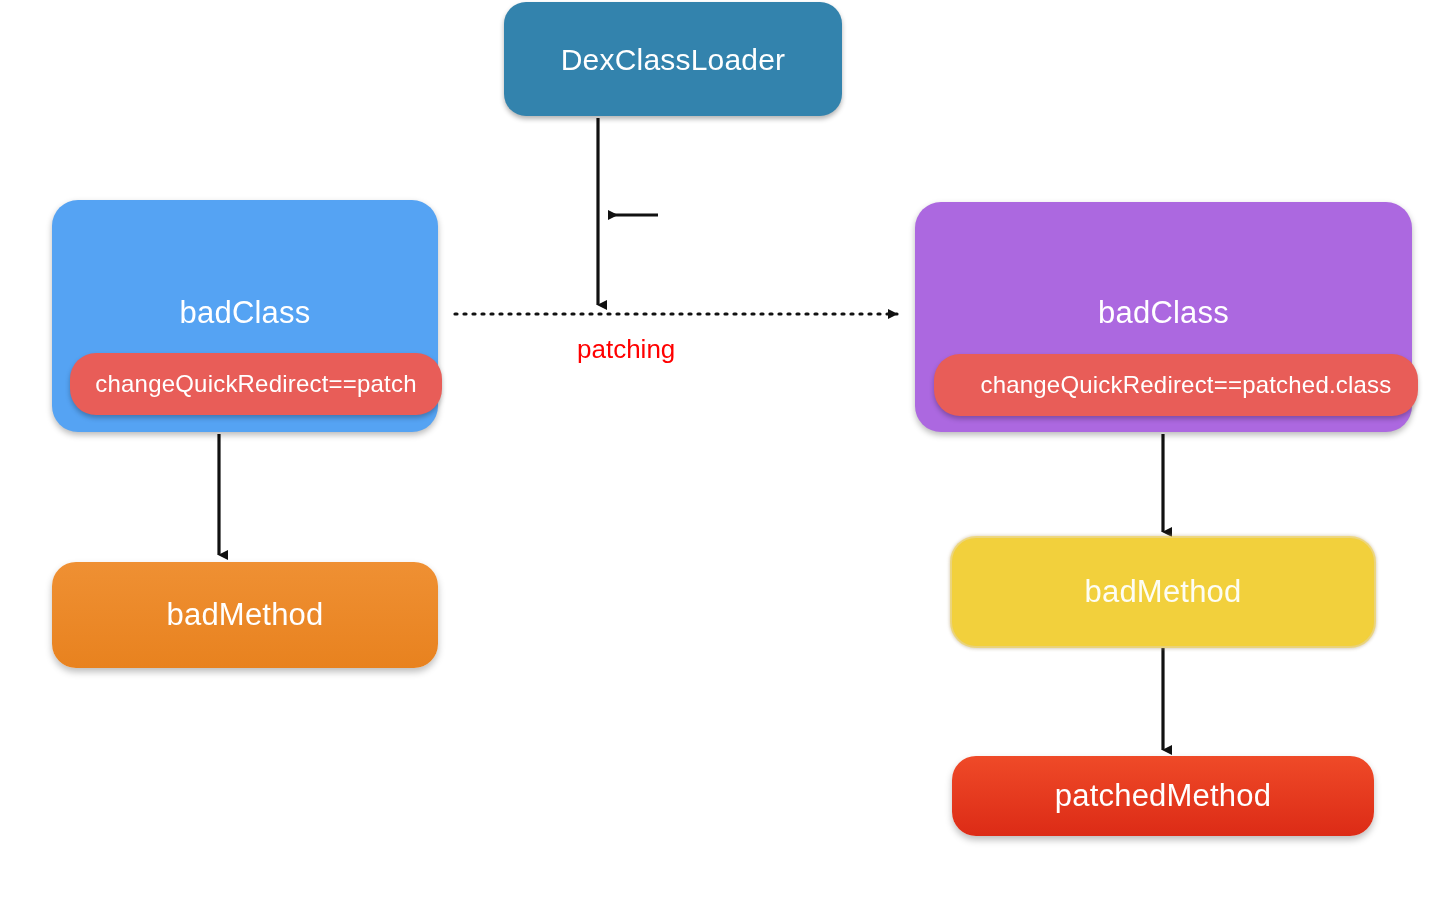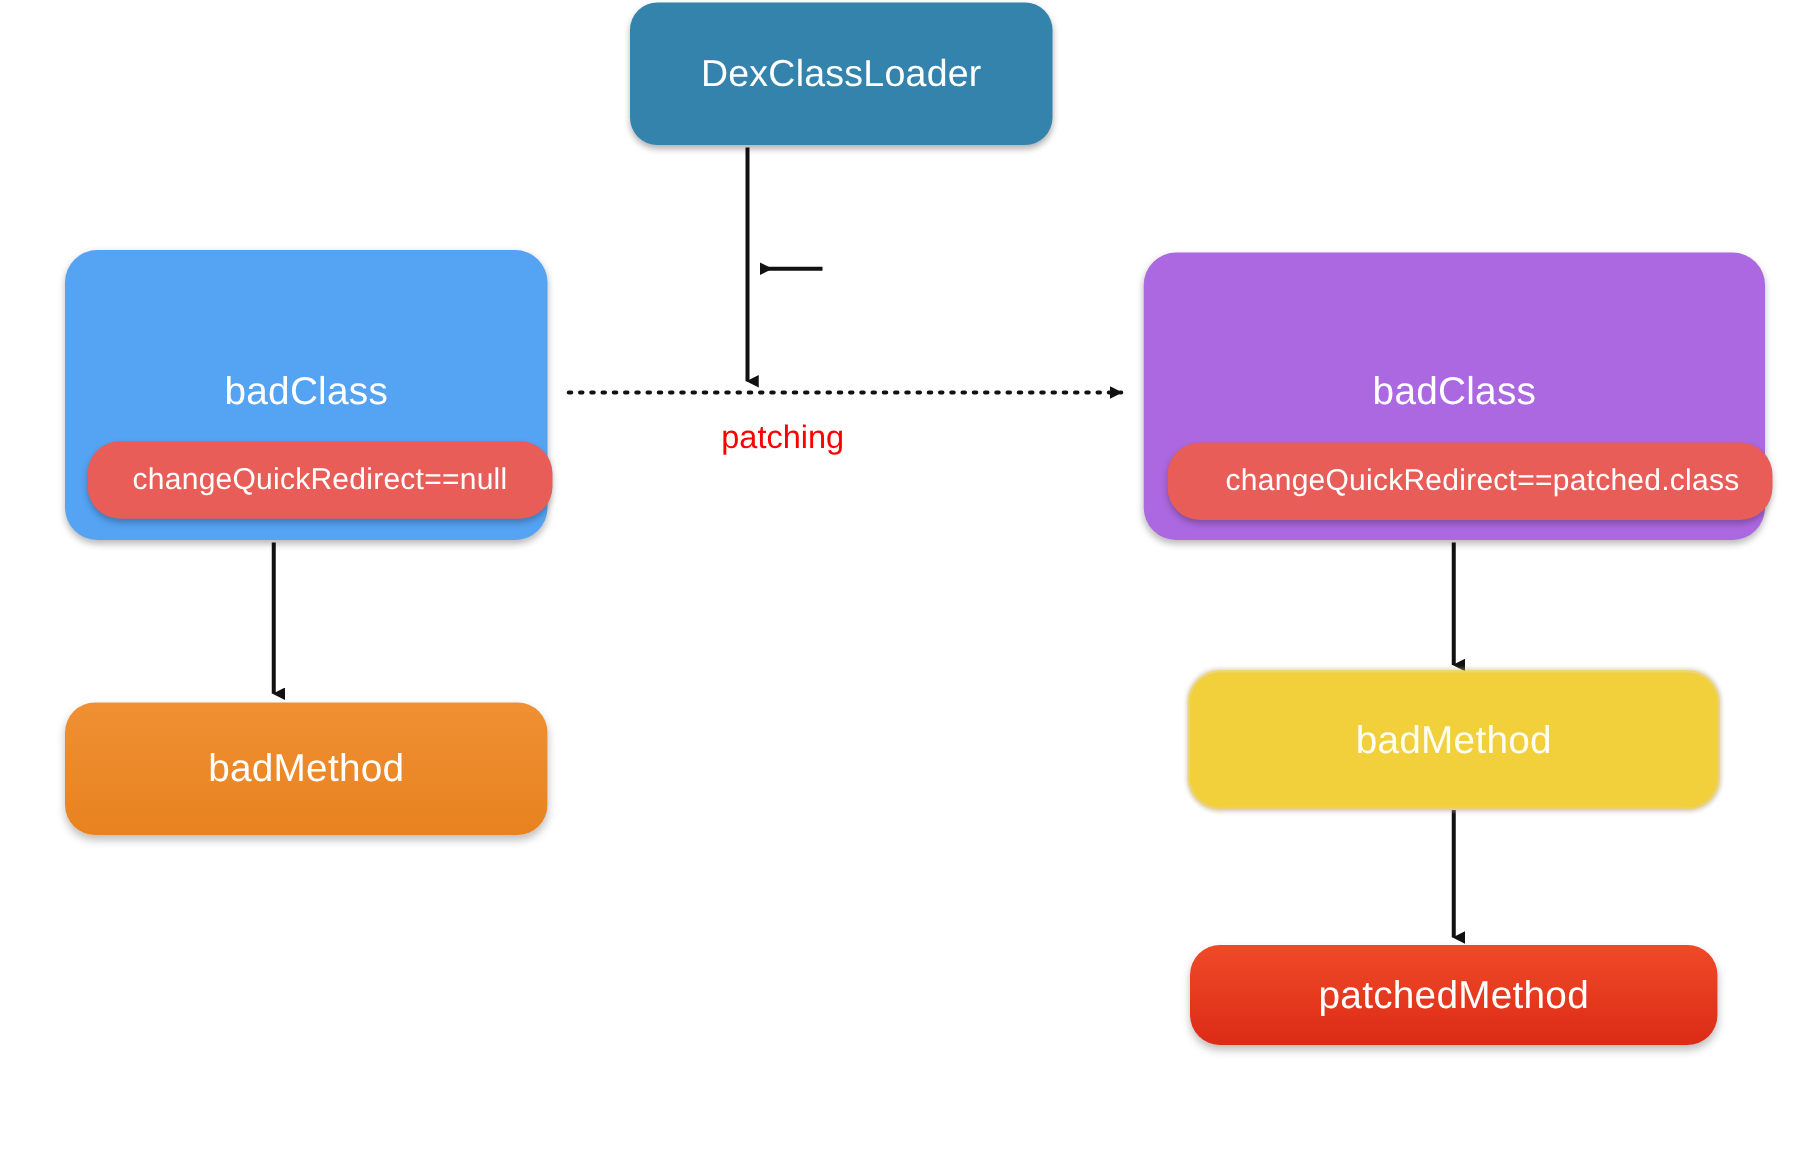--- a/index.html
+++ b/index.html
@@ -233,21 +233,21 @@
   </svg>
 
   <div class="node" id="node-dexclassloader">
     <span>DexClassLoader</span>
   </div>
 
 
   <div class="node" id="node-badclass-left">
     <div class="node-title">badClass</div>
     <div class="field-box" id="field-left">
-      <span>changeQuickRedirect==null</span>
+      <span>changeQuickRedirect==patch</span>
     </div>
   </div>
 
   <div class="node" id="node-badclass-right">
     <div class="node-title">badClass</div>
     <div class="field-box" id="field-right">
       <span>changeQuickRedirect==patched.class</span>
     </div>
   </div>
 

